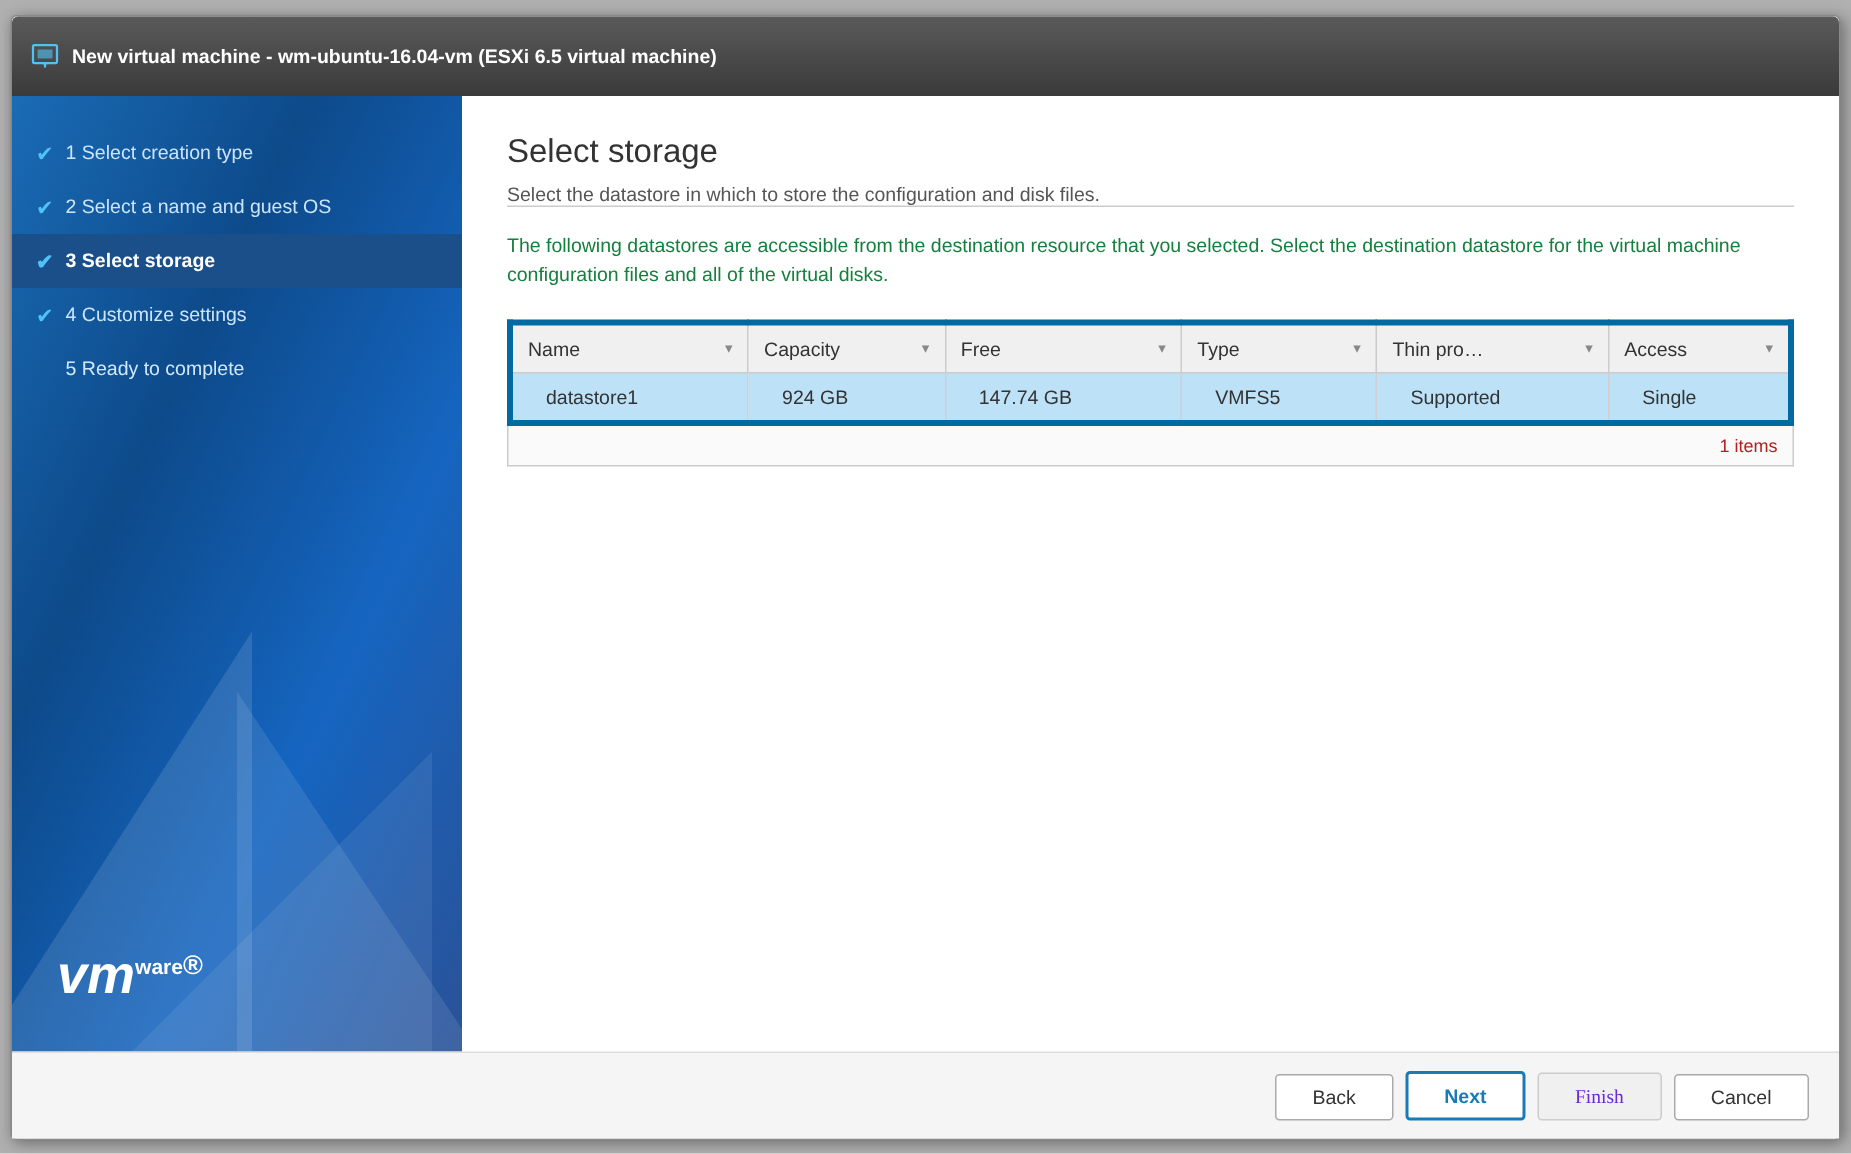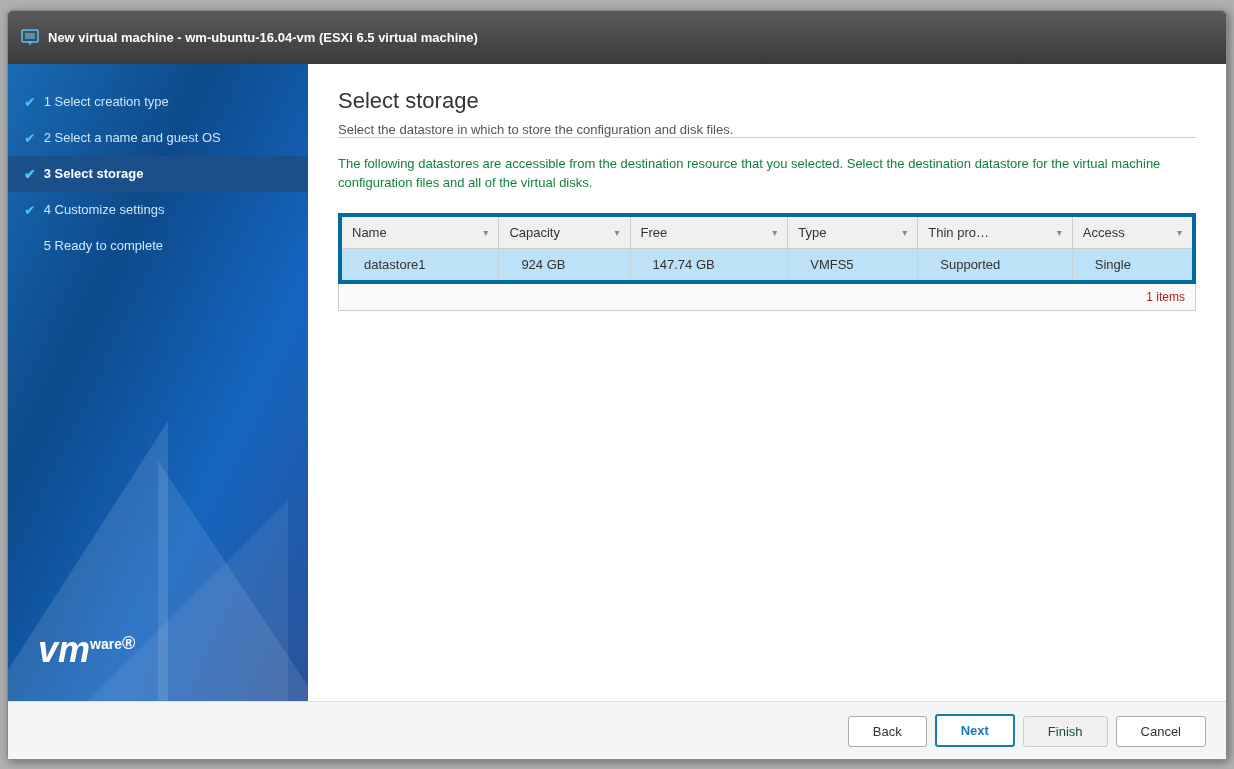--- a/index.html
+++ b/index.html
@@ -222,24 +222,25 @@
       background: #fff;
       color: #333;
     }
     .btn-primary {
       background: #fff;
       border: 2px solid #1a7ab5;
       color: #1a7ab5;
       font-weight: bold;
     }
     .btn-disabled {
-      color: #14532d;
+      color: #6d28d9;
       border-color: #ccc;
       cursor: default;
       background: #f0f0f0;
+      font-family: Liberation Serif, serif;
     }
   </style>
 </head>
 <body>
 
 <div class="dialog">
 
   <div class="title-bar">
     <svg class="title-icon" viewBox="0 0 20 20" fill="none">
       <rect x="2" y="3" width="16" height="12" rx="1" stroke="#4fc3f7" stroke-width="1.5" fill="none"></rect>

